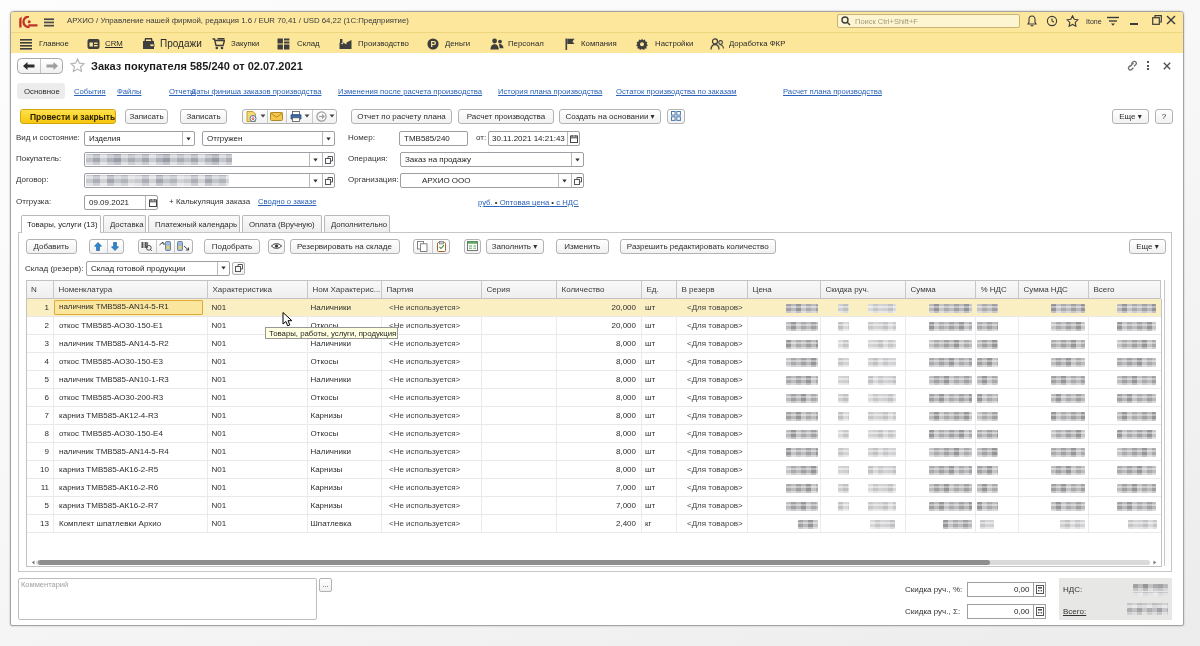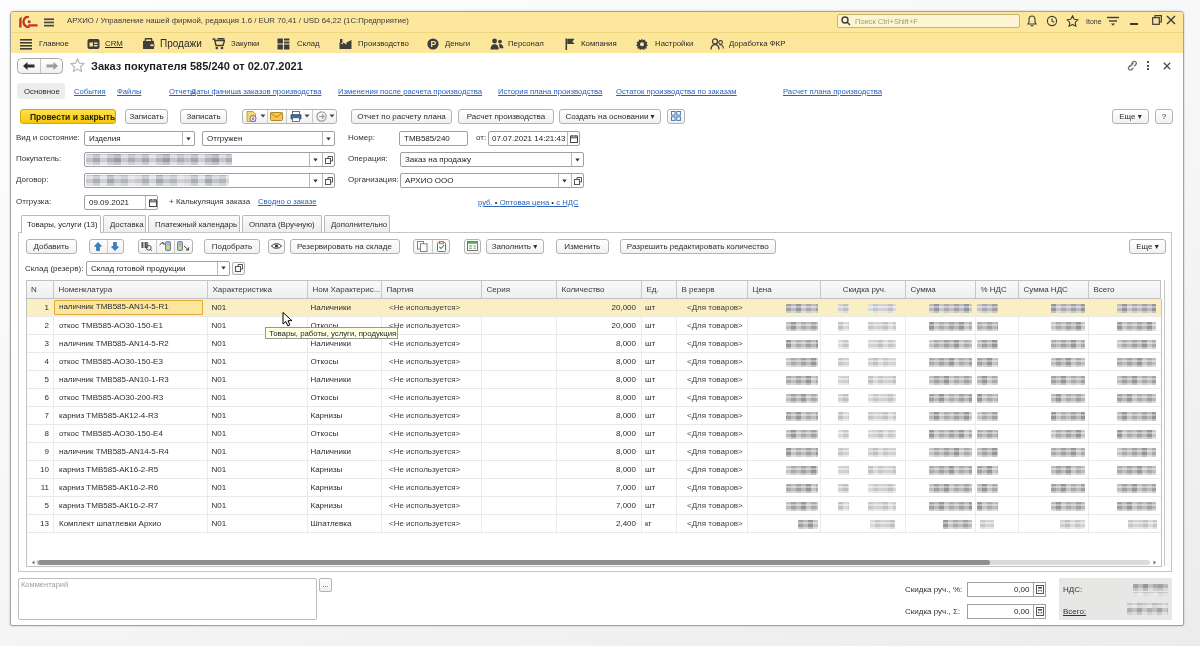--- a/index.html
+++ b/index.html
@@ -288,21 +288,21 @@
 <div class="fld" style="left:202px;top:131px;width:133px;height:15px;padding-left:4px;white-space:nowrap;">Отгружен</div>
 <div class="" style="left:322px;top:132px;width:13px;height:13px;border-left:1px solid #b9b9bd;"></div>
 <div style="left:326px;top:136.5px;width:5px;height:4px;">
     <svg width="5" height="4">
       <path d="M0.3 0.5 L4.7 0.5 L2.5 3.5 Z" fill="#333"></path>
     </svg>
   </div>
 <div class="lbl" style="left:348px;top:133px;white-space:nowrap;">Номер:</div>
 <div class="fld" style="left:399px;top:131px;width:69px;height:15px;padding-left:4px;white-space:nowrap;">ТМВ585/240</div>
 <div class="lbl" style="left:476px;top:133px;white-space:nowrap;">от:</div>
-<div class="fld" style="left:488px;top:131px;width:92px;height:15px;padding-left:3px;white-space:nowrap;">07.07.2021 14:21:43</div>
+<div class="fld" style="left:488px;top:131px;width:92px;height:15px;padding-left:3px;white-space:nowrap;">30.11.2021 14:21:43</div>
 <div class="" style="left:567px;top:132px;width:13px;height:13px;border-left:1px solid #b9b9bd;"></div>
 <div style="left:570px;top:134.5px;width:8px;height:8px;">
     <svg width="8" height="8" viewBox="0 0 8 8">
       <rect x="0.5" y="1" width="7" height="6.5" fill="none" stroke="#444" stroke-width="1"></rect>
       <line x1="0.5" y1="2.8" x2="7.5" y2="2.8" stroke="#444"></line>
       <line x1="2.2" y1="0" x2="2.2" y2="1.6" stroke="#444"></line>
       <line x1="5.8" y1="0" x2="5.8" y2="1.6" stroke="#444"></line>
     </svg>
   </div>
 <div class="lbl" style="left:16px;top:154px;white-space:nowrap;">Покупатель:</div>
@@ -337,21 +337,21 @@
       <path d="M3 2.5 L3 0.5 L7.5 0.5 L7.5 5 L5.5 5" fill="none" stroke="#555" stroke-width="1"></path>
     </svg>
   </div>
 <div class="" style="left:309px;top:174px;width:13px;height:13px;border-left:1px solid #b9b9bd;"></div>
 <div style="left:313px;top:178.5px;width:5px;height:4px;">
     <svg width="5" height="4">
       <path d="M0.3 0.5 L4.7 0.5 L2.5 3.5 Z" fill="#333"></path>
     </svg>
   </div>
 <div class="lbl" style="left:348px;top:175px;white-space:nowrap;">Организация:</div>
-<div class="fld" style="left:400px;top:173px;width:184px;height:15px;padding-left:4px;white-space:nowrap;">АРХИО ООО</div>
+<div class="fld" style="left:400px;top:173px;width:184px;height:15px;padding-left:21px;white-space:nowrap;">АРХИО ООО</div>
 <div class="" style="left:571px;top:174px;width:13px;height:13px;border-left:1px solid #b9b9bd;"></div>
 <div style="left:573.5px;top:176.5px;width:8px;height:8px;">
     <svg width="8" height="8" viewBox="0 0 8 8">
       <rect x="0.5" y="2.5" width="5" height="5" fill="none" stroke="#555" stroke-width="1"></rect>
       <path d="M3 2.5 L3 0.5 L7.5 0.5 L7.5 5 L5.5 5" fill="none" stroke="#555" stroke-width="1"></path>
     </svg>
   </div>
 <div class="" style="left:558px;top:174px;width:13px;height:13px;border-left:1px solid #b9b9bd;"></div>
 <div style="left:562px;top:178.5px;width:5px;height:4px;">
     <svg width="5" height="4">
@@ -490,21 +490,21 @@
 <div class="hdr" style="left:486.5px;top:280.5px;width:68px;height:18px;">Серия</div>
 <div class="" style="left:556px;top:281px;width:1px;height:16.5px;background:#c8c8c8;"></div>
 <div class="hdr" style="left:561.5px;top:280.5px;width:78px;height:18px;">Количество</div>
 <div class="" style="left:641px;top:281px;width:1px;height:16.5px;background:#c8c8c8;"></div>
 <div class="hdr" style="left:646.5px;top:280.5px;width:28px;height:18px;">Ед.</div>
 <div class="" style="left:676px;top:281px;width:1px;height:16.5px;background:#c8c8c8;"></div>
 <div class="hdr" style="left:681.5px;top:280.5px;width:64px;height:18px;">В резерв</div>
 <div class="" style="left:747px;top:281px;width:1px;height:16.5px;background:#c8c8c8;"></div>
 <div class="hdr" style="left:752.5px;top:280.5px;width:66px;height:18px;">Цена</div>
 <div class="" style="left:820px;top:281px;width:1px;height:16.5px;background:#c8c8c8;"></div>
-<div class="hdr" style="left:825.5px;top:280.5px;width:78px;height:18px;text-align:center;">Скидка руч.</div>
+<div class="hdr" style="left:825.5px;top:280.5px;width:78px;height:18px;">Скидка руч.</div>
 <div class="" style="left:905px;top:281px;width:1px;height:16.5px;background:#c8c8c8;"></div>
 <div class="hdr" style="left:910.5px;top:280.5px;width:63px;height:18px;">Сумма</div>
 <div class="" style="left:975px;top:281px;width:1px;height:16.5px;background:#c8c8c8;"></div>
 <div class="hdr" style="left:980.5px;top:280.5px;width:36px;height:18px;">% НДС</div>
 <div class="" style="left:1018px;top:281px;width:1px;height:16.5px;background:#c8c8c8;"></div>
 <div class="hdr" style="left:1023.5px;top:280.5px;width:63px;height:18px;">Сумма НДС</div>
 <div class="" style="left:1088px;top:281px;width:1px;height:16.5px;background:#c8c8c8;"></div>
 <div class="hdr" style="left:1093.5px;top:280.5px;width:65.5px;height:18px;">Всего</div>
 <div class="" style="left:25.5px;top:298.5px;width:1px;height:267.5px;background:#c2c2c2;"></div>
 <div class="" style="left:1160.5px;top:298.5px;width:1px;height:267.5px;background:#c2c2c2;"></div>

